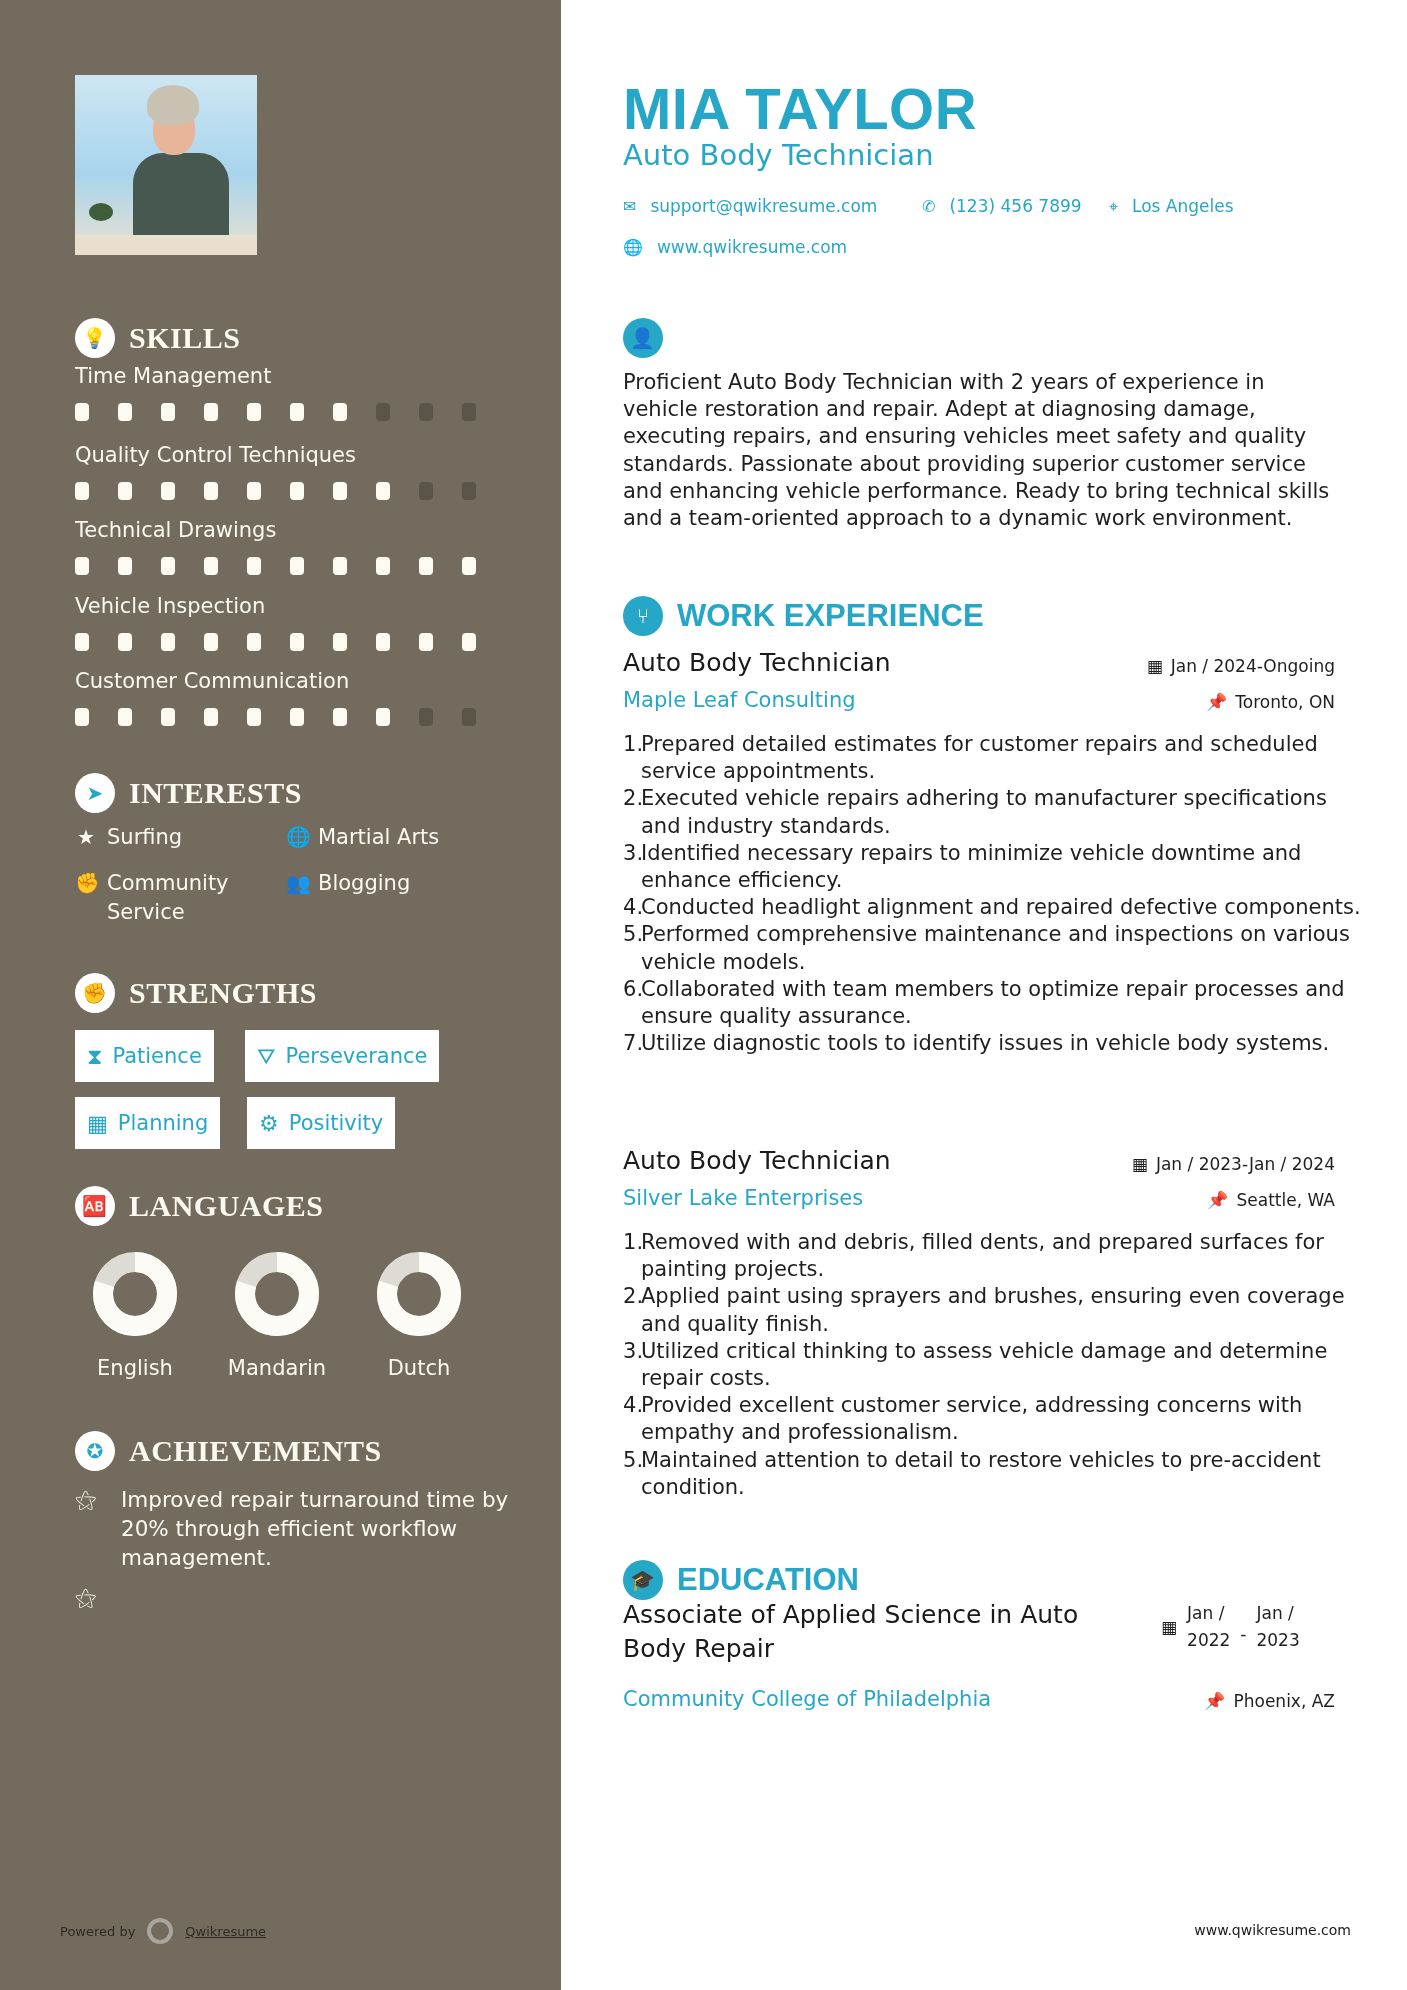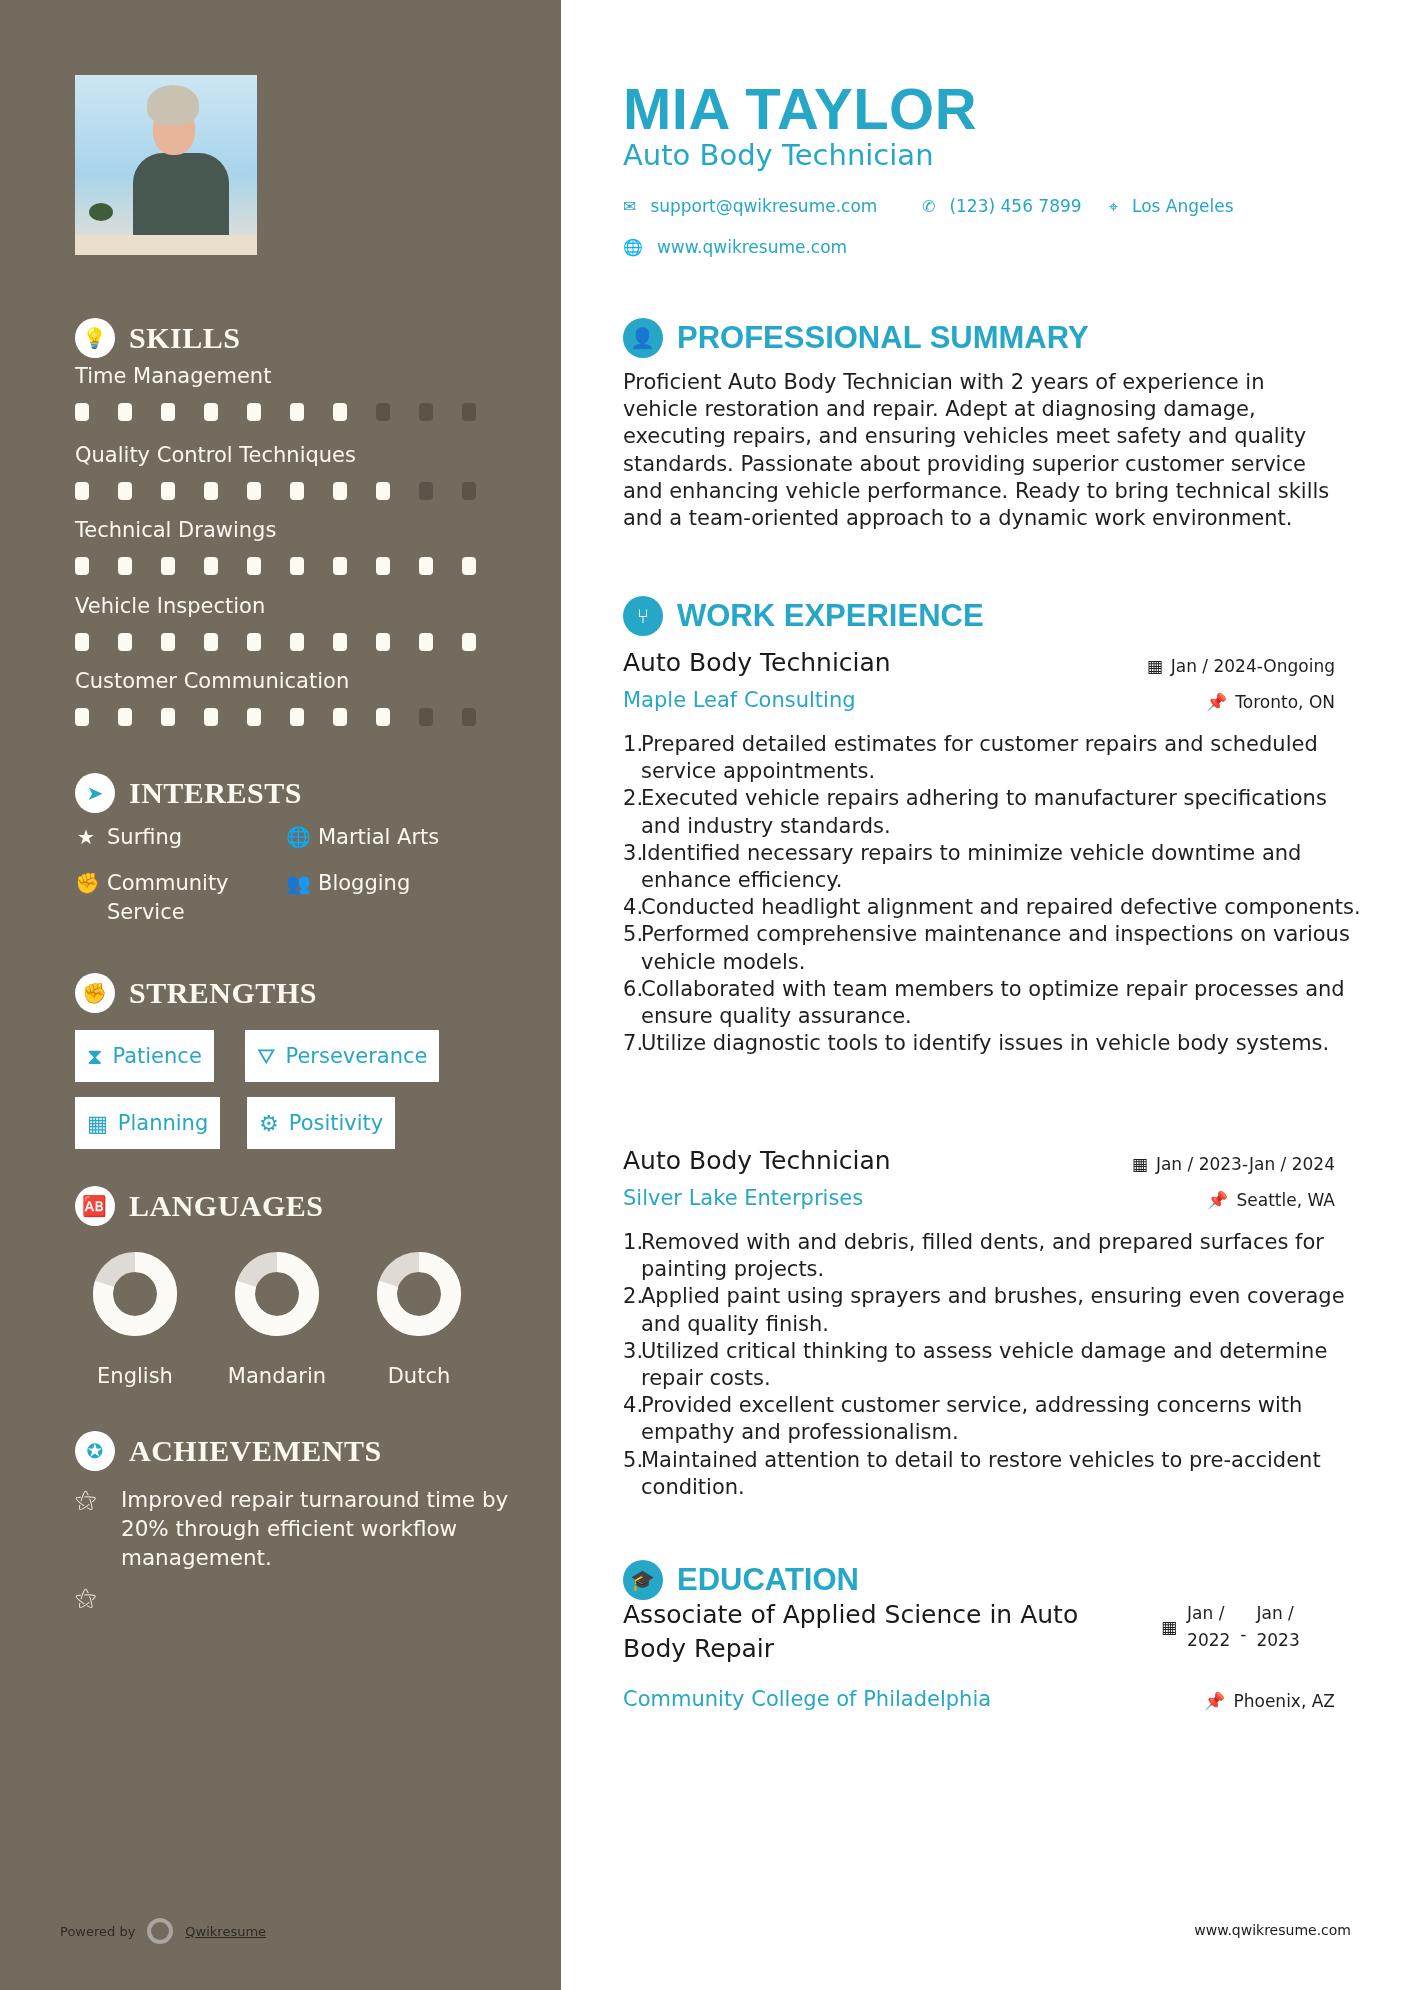--- a/index.html
+++ b/index.html
@@ -38,21 +38,21 @@
   .interest .ic { width: 22px; text-align: center; font-size: 20px; }
 
   .tag {
     position: absolute; background: #fff; color: #27a7c7; font-size: 21px;
     display: flex; align-items: center; gap: 10px; padding: 0 12px; height: 52px;
   }
   .tag .ic { font-size: 22px; color: #27a7c7; }
 
   .lang { position: absolute; width: 120px; text-align: center; }
   .donut { width: 84px; height: 84px; margin: 0 auto; }
-  .lang-label { font-size: 21px; color: #fbf8f0; margin-top: 24px; }
+  .lang-label { font-size: 21px; color: #fbf8f0; margin-top: 16px; }
 
   .ach { position: absolute; left: 75px; width: 440px; display: flex; gap: 14px; }
   .ach .ic { width: 32px; font-size: 22px; color: #fbf8f0; padding-top: 2px; }
   .ach .tx { font-size: 21.5px; line-height: 29px; color: #fbf8f0; width: 390px; }
 
   .powered { position: absolute; left: 60px; top: 1918px; display: flex; align-items: center; gap: 12px; font-size: 13px; color: #2d2a25; }
   .qlogo { width: 26px; height: 26px; border-radius: 50%; border: 4px solid #a9a69f; }
   .powered .link { text-decoration: underline; color: #2d2a25; }
 
   
@@ -267,21 +267,20 @@
     <span class="ic">⌖</span>
     <span>Los Angeles</span>
   </div>
   <div class="contact" style="left:62px; top:237px;">
     <span class="ic">🌐</span>
     <span>www.qwikresume.com</span>
   </div>
 
   <div class="m-head" style="top:318px;">
     <span class="m-icon">👤</span>
-    <span class="m-title">PROFESSIONAL SUMMARY</span>
   </div>
   <p class="para" style="top:369px;">Proficient Auto Body Technician with 2 years of experience in vehicle restoration and repair. Adept at diagnosing damage, executing repairs, and ensuring vehicles meet safety and quality standards. Passionate about providing superior customer service and enhancing vehicle performance. Ready to bring technical skills and a team-oriented approach to a dynamic work environment.</p>
 
   <div class="m-head" style="top:596px;">
     <span class="m-icon">⑂</span>
     <span class="m-title">WORK EXPERIENCE</span>
   </div>
 
   <div class="role" style="top:648px;">Auto Body Technician</div>
   <div class="meta" style="top:656px;">

